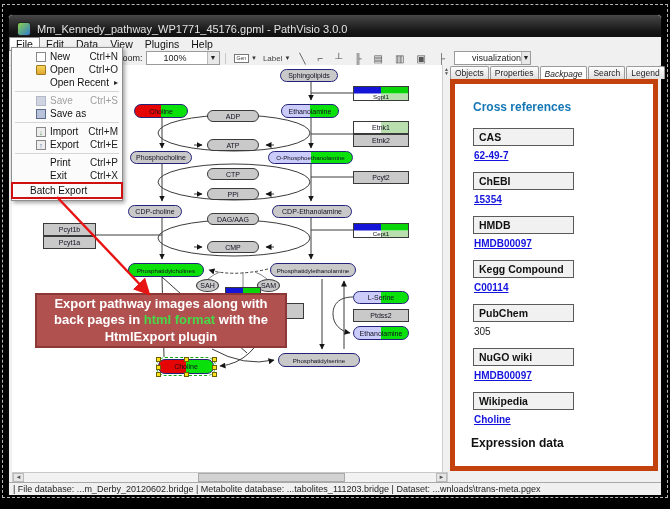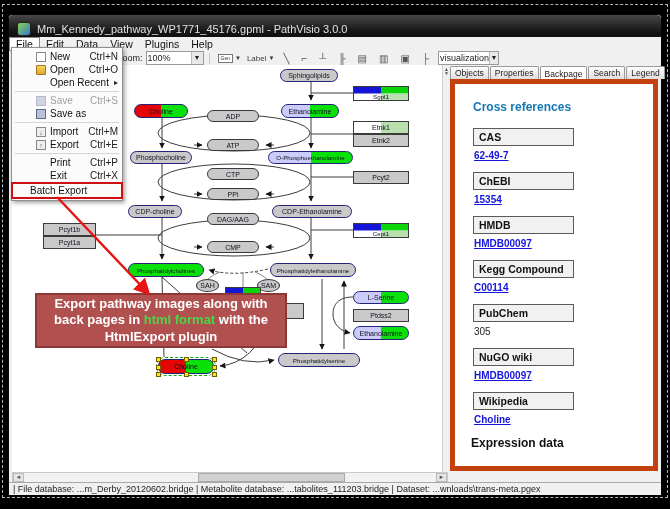--- a/index.html
+++ b/index.html
@@ -15,38 +15,38 @@
             background:linear-gradient(135deg,#8cd24a,#2f7bd0);border:1px solid #222;}
   .title-text{color:#e2e2e2;font-size:11px;white-space:nowrap;}
   .menubar{position:absolute;left:0;top:22px;right:0;height:14px;background:#f0f0f0;display:flex;align-items:stretch;
            font-size:10.5px;border-bottom:1px solid #e0e0e0;}
   .mb-item{padding:0 6px;line-height:14px;color:#111;}
   .mb-item.open{border:1px solid #8a8a8a;background:#fff;line-height:12px;}
   .toolbar{position:absolute;left:0;top:36px;right:0;height:14px;background:#f0f0f0;display:flex;align-items:center;
            font-size:9px;color:#222;border-bottom:1px solid #dcdcdc;}
   .tb-zoom-label{margin-left:108px;font-size:9px;}
   .combo{height:12px;background:#fff;border:1px solid #9a9a9a;display:flex;align-items:center;
-         font-size:9px;padding-left:1px;position:relative;margin-left:3px;}
+         font-size:9px;padding-left:17px;position:relative;margin-left:3px;}
   .combo .arr{margin-left:auto;width:11px;text-align:center;background:#e8e8e8;border-left:1px solid #bbb;font-size:7px;line-height:12px;}
   .combo.zoom{width:55px;}
   .combo.vis{width:58px;}
   .tb-sep{width:1px;height:11px;background:#c8c8c8;margin:0 5px;}
   .tb-btn{display:flex;align-items:center;margin:0 3px;color:#444;font-size:10px;}
   .tb-btn .mini-box{border:1px solid #777;background:#fff;font-size:5px;padding:1px 2px;line-height:5px;color:#333;}
   .tb-btn .dd{font-size:6px;margin-left:2px;color:#333;}
   .tb-ico{font-size:10px;color:#555;margin:0 6px;}
   
   .canvas{position:absolute;left:3px;top:50px;width:430px;height:407px;background:#fff;overflow:hidden;}
   .divider{position:absolute;left:433px;top:50px;width:7px;height:407px;background:#f0f0f0;border-left:1px solid #d0d0d0;}
   .divider .arrs{position:absolute;top:2px;left:0;width:7px;font-size:5px;color:#555;text-align:center;line-height:4px;}
   .side-panel{position:absolute;left:440px;top:50px;width:210px;height:407px;background:#f0f0f0;}
   .tab-row{position:absolute;left:1px;top:1px;right:1px;height:13px;display:flex;font-size:8.5px;}
   .tab{padding:0 4px;line-height:13px;background:linear-gradient(#fdfdfd,#dfdfdf);border:1px solid #9a9a9a;
        border-bottom:none;border-radius:2px 2px 0 0;margin-right:1px;color:#222;white-space:nowrap;}
-  .tab.active{background:#fff;position:relative;z-index:2;line-height:14px;}
+  .tab.active{background:#fff;position:relative;z-index:2;line-height:14px;font-style:italic;}
   .panel-content{position:absolute;left:1px;top:14px;right:1px;bottom:1px;background:#fff;border:5px solid #c2410c;overflow:hidden;}
   .xref-heading{margin:16px 0 14px 18px;font-size:12px;font-weight:bold;color:#1577b5;}
   .xsection{margin-left:18px;margin-bottom:11px;}
   .xbox{width:94px;height:16px;border:1px solid #5a5a5a;background:#f1f1f1;font-weight:bold;font-size:10.5px;
         line-height:16px;padding-left:5px;color:#111;}
   .xval{margin:4px 0 0 1px;font-size:10px;}
   .xval a{color:#1414dd;font-weight:bold;text-decoration:underline;}
   .xval .plain{color:#222;}
   .xref-footer{margin:3px 0 16px 16px;font-size:12px;font-weight:bold;color:#111;}
   

